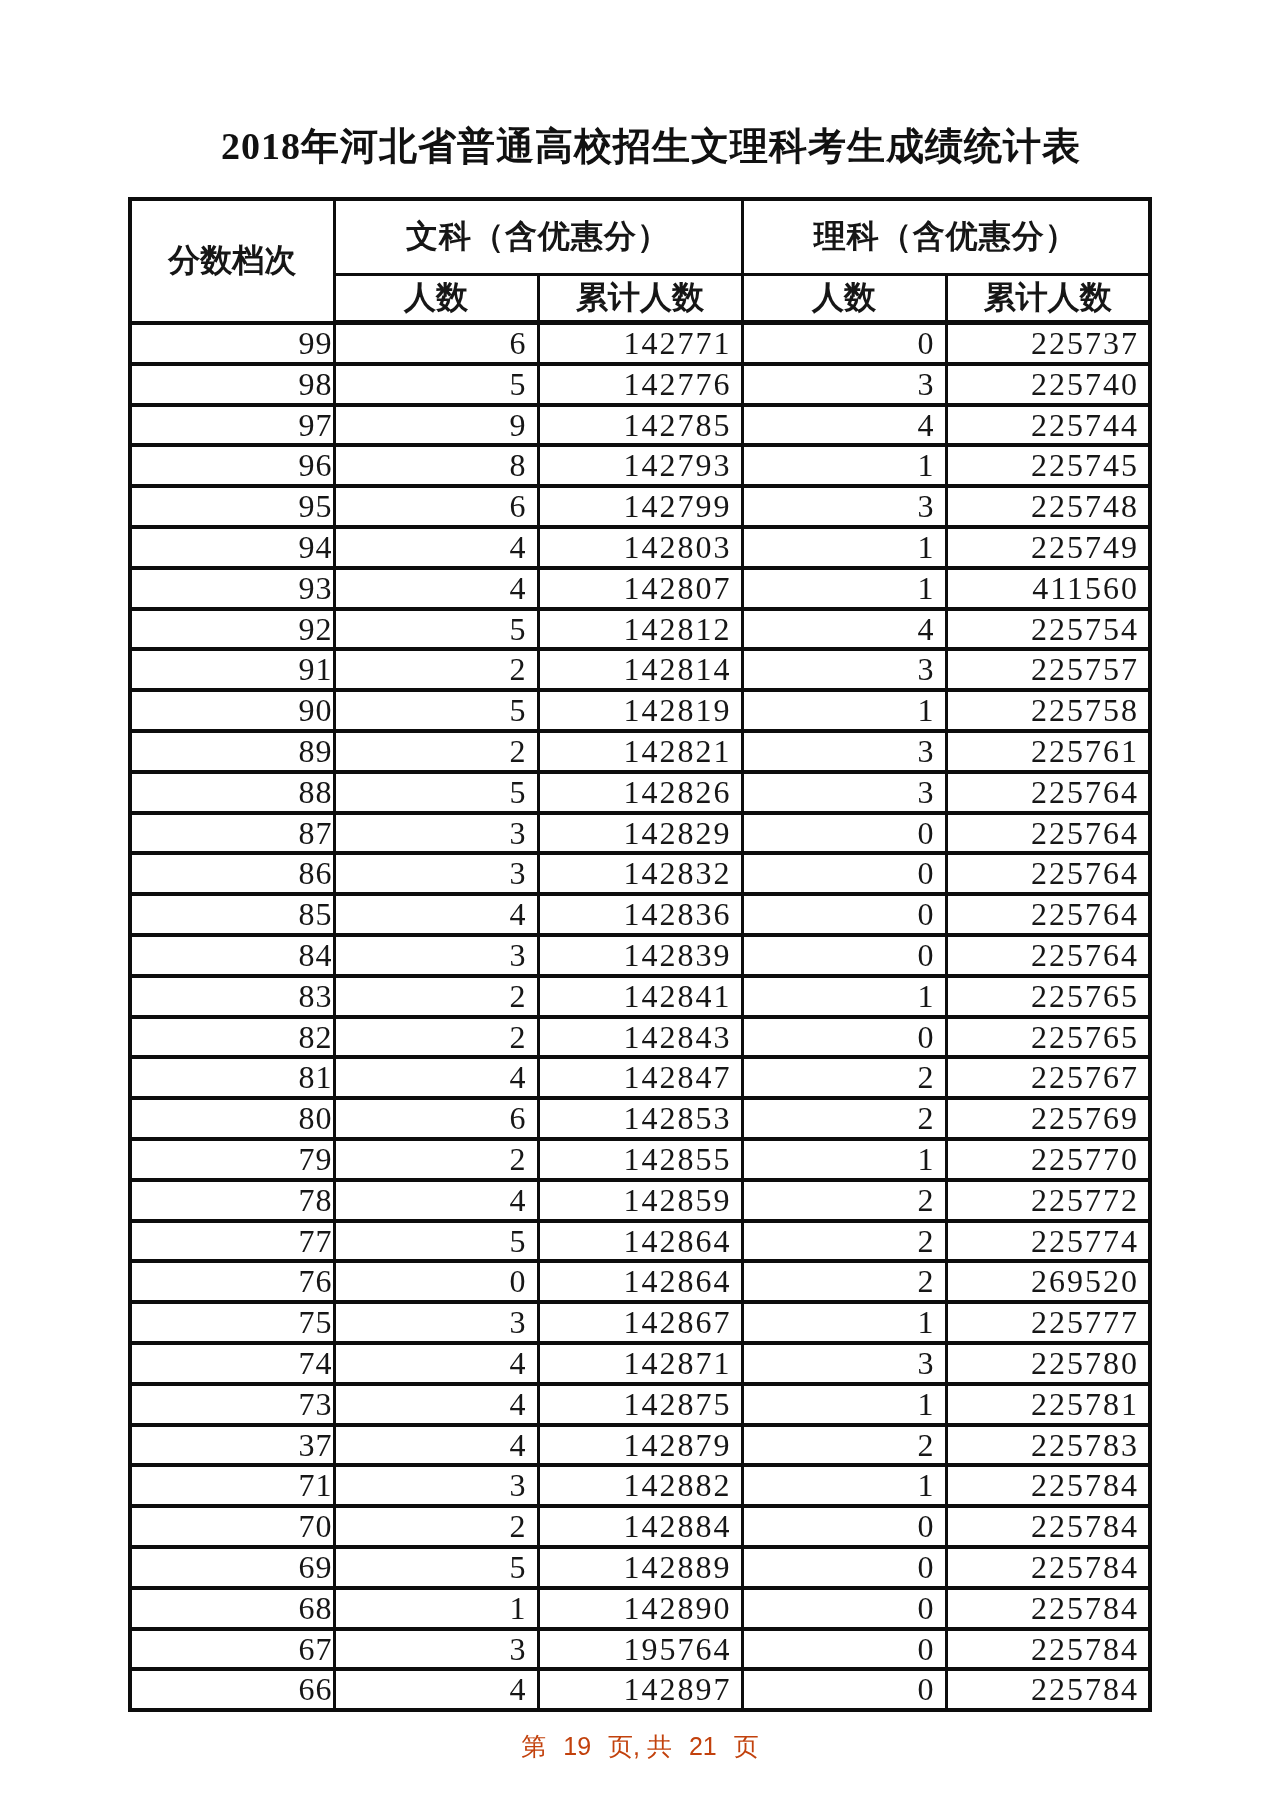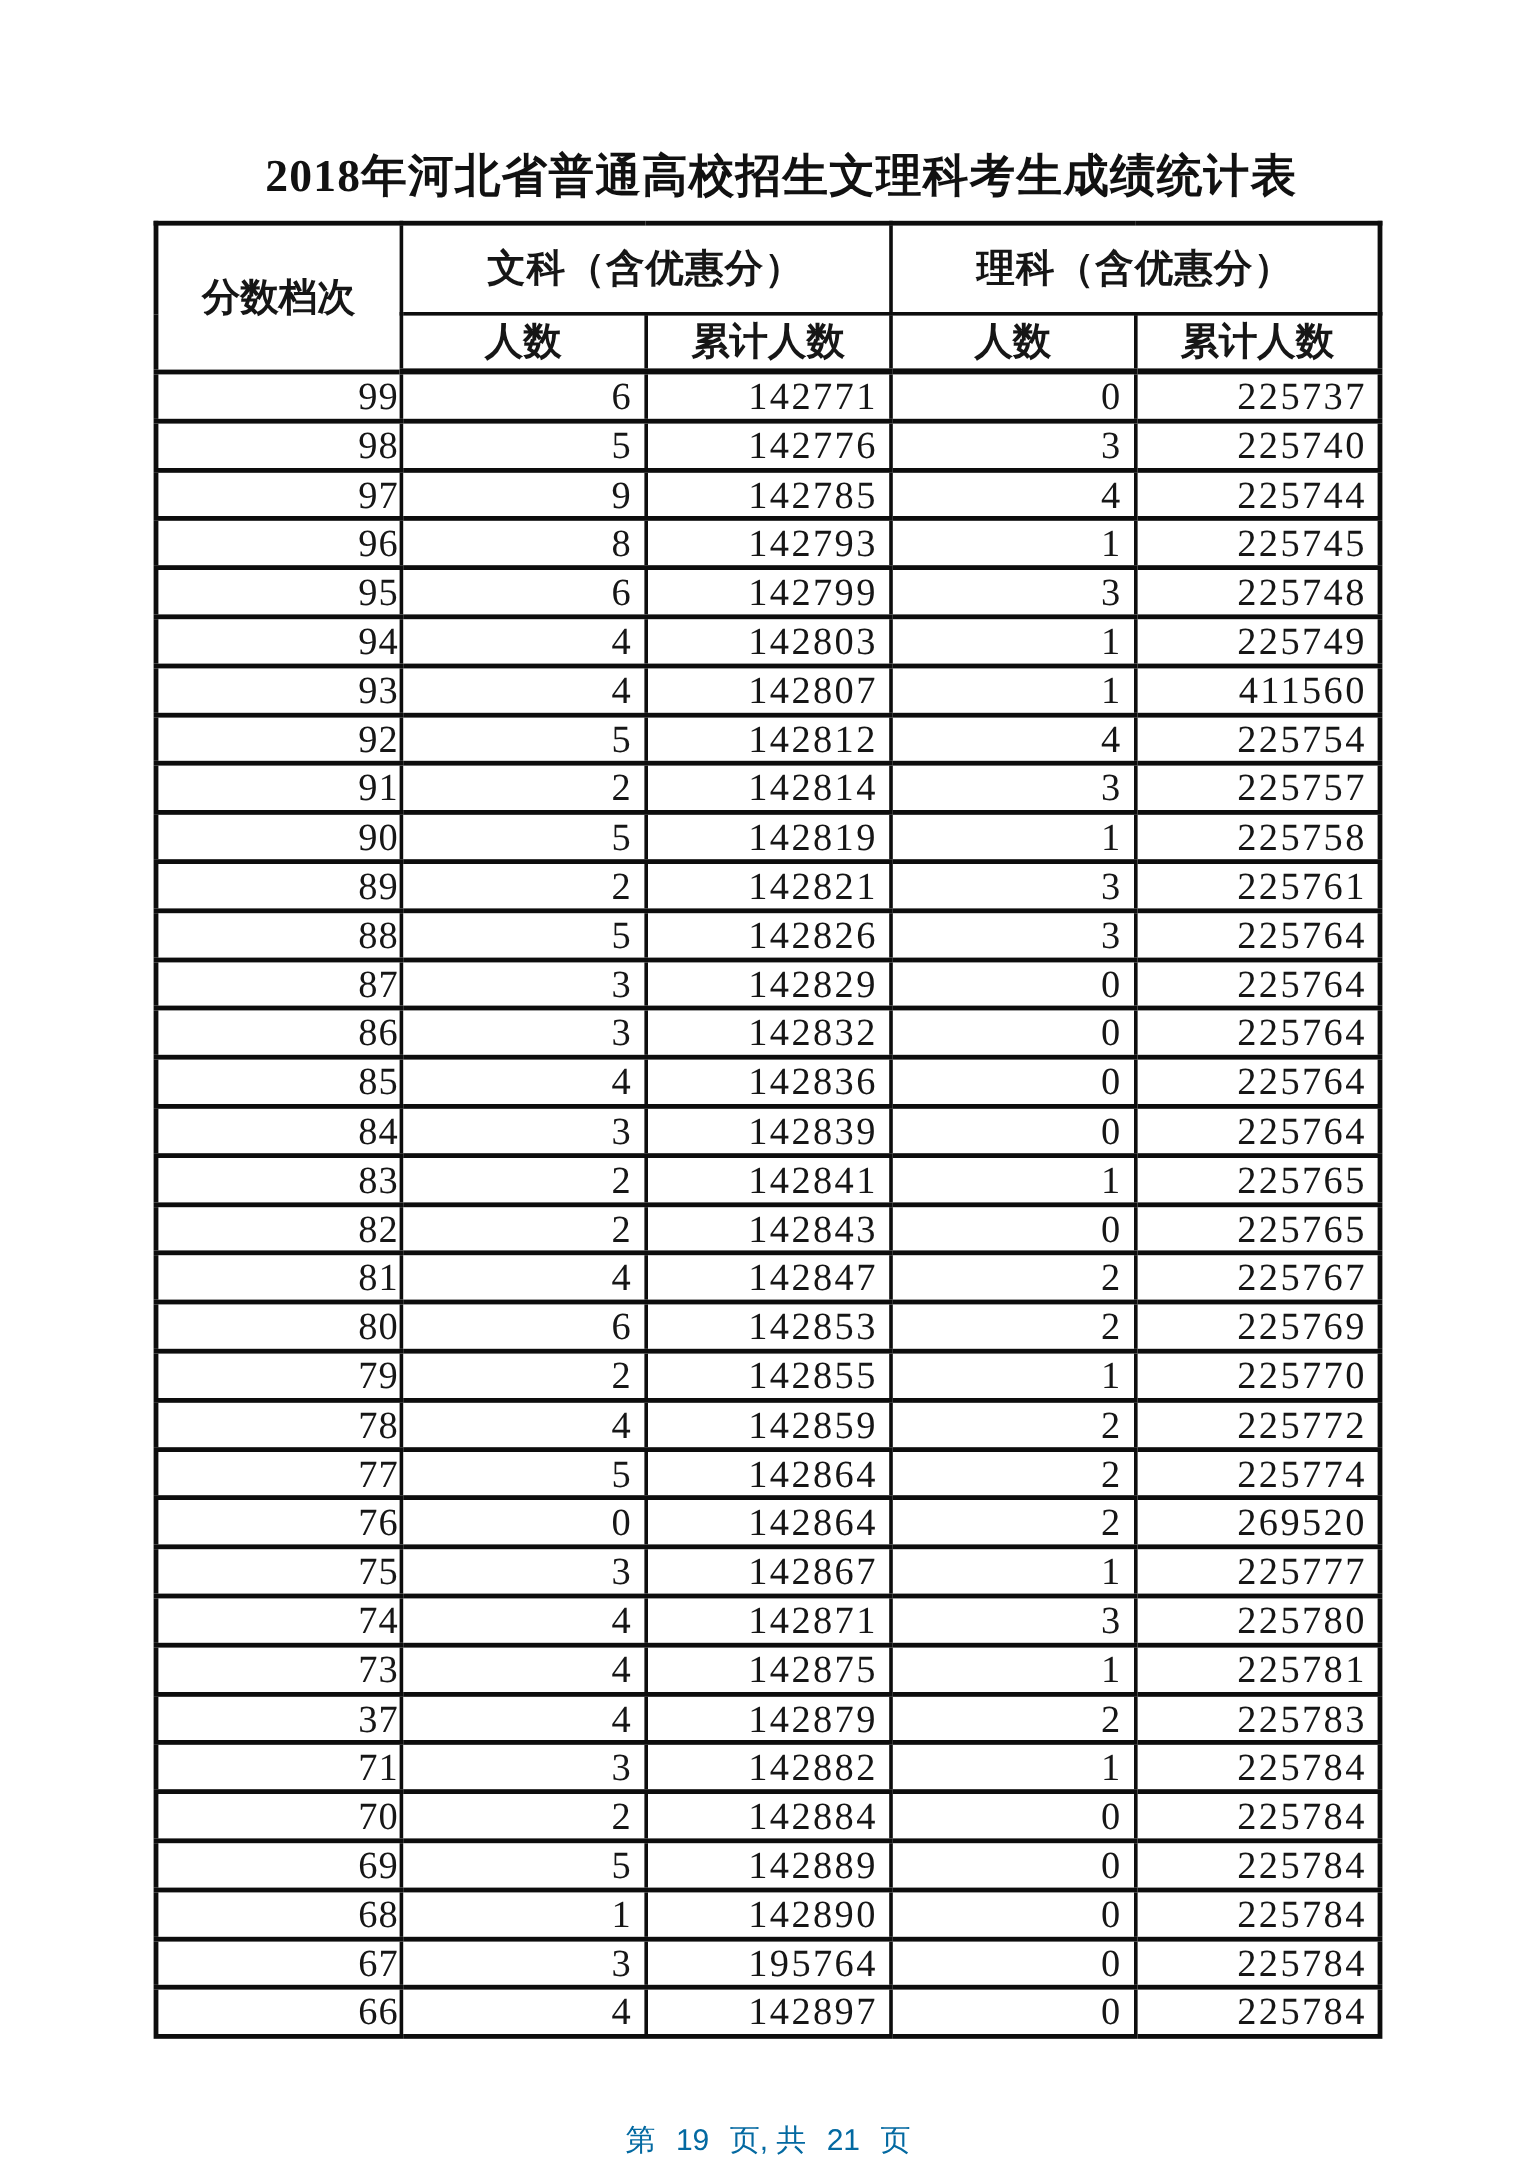--- a/index.html
+++ b/index.html
@@ -13,44 +13,43 @@
     background:var(--paper);color:var(--ink);
     font-family:"Liberation Serif","DejaVu Serif",serif;
     overflow:hidden;
   }
   .page-title{
     position:absolute;top:121px;left:11px;width:1280px;margin:0;
     text-align:center;font-size:38px;font-weight:700;letter-spacing:1px;
     color:#111;white-space:nowrap;
   }
   table.score-table{
-    position:absolute;left:128px;top:184px;width:1024px;
+    position:absolute;left:128px;top:197px;width:1024px;
     border-collapse:collapse;table-layout:fixed;
     border:4px solid var(--border);
   }
   .score-table th,.score-table td{
     border:3px solid var(--border);
     overflow:hidden;white-space:nowrap;
     font-size:32px;color:var(--ink);
   }
   .score-table thead th{font-weight:700;text-align:center;padding:0;}
   .score-table tr.hrow1 th{height:72px;}
   .score-table tr.hrow2 th{height:34px;border-bottom-width:5px;font-family:Liberation Serif, serif;}
   .score-table th.group-head{letter-spacing:1px;}
   .score-table tbody td{
     height:36.8px;line-height:36.8px;padding:0;
     border-top-width:4px;border-bottom-width:4px;
   }
   .score-table td.score{text-align:right;letter-spacing:1px;}
   .score-table td.num{text-align:right;padding-right:9px;letter-spacing:2px;}
   .page-footer{
     position:absolute;top:1730px;left:0;width:1280px;
-    text-align:center;font-size:25px;color:#0369a1;
+    text-align:center;font-size:25px;color:#c2410c;
     font-family:"Liberation Sans","DejaVu Sans",sans-serif;
-    margin-top:37px;
   }
   .page-footer span{display:inline-block;margin:0 5px;}
 </style>
 </head>
 <body>
 
 <main>
 
   <h1 class="page-title">2018年河北省普通高校招生文理科考生成绩统计表</h1>
 

